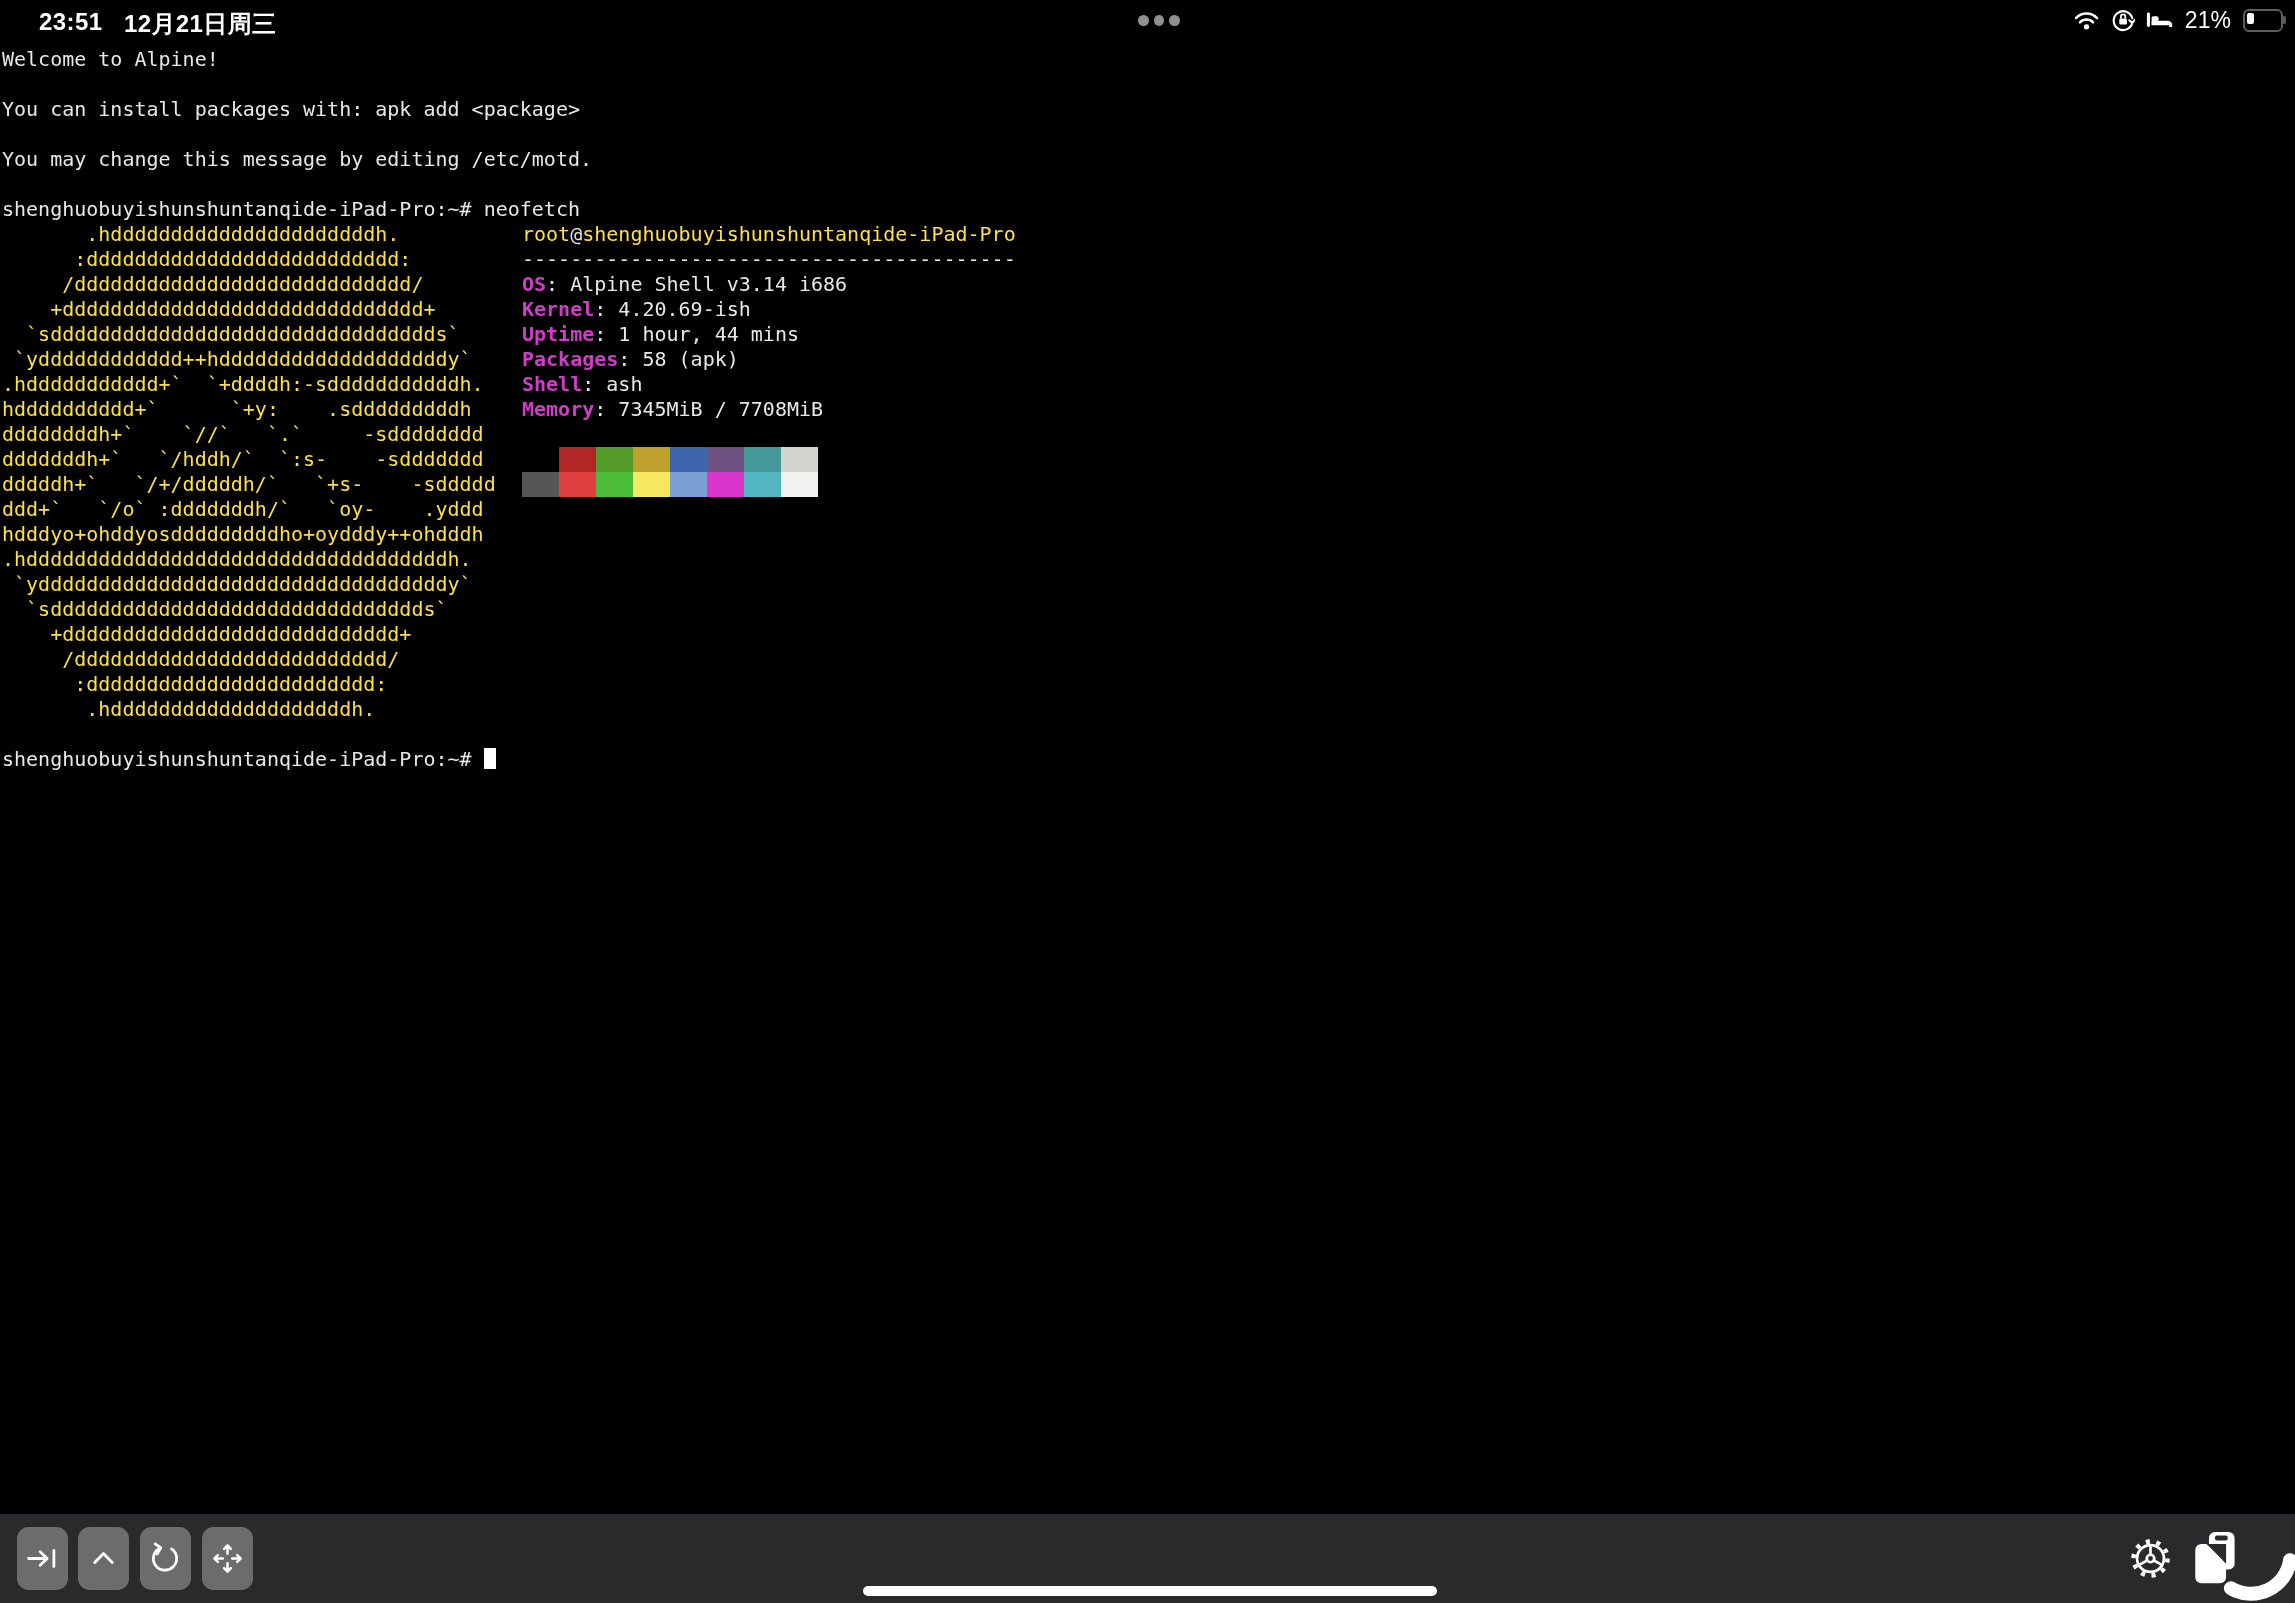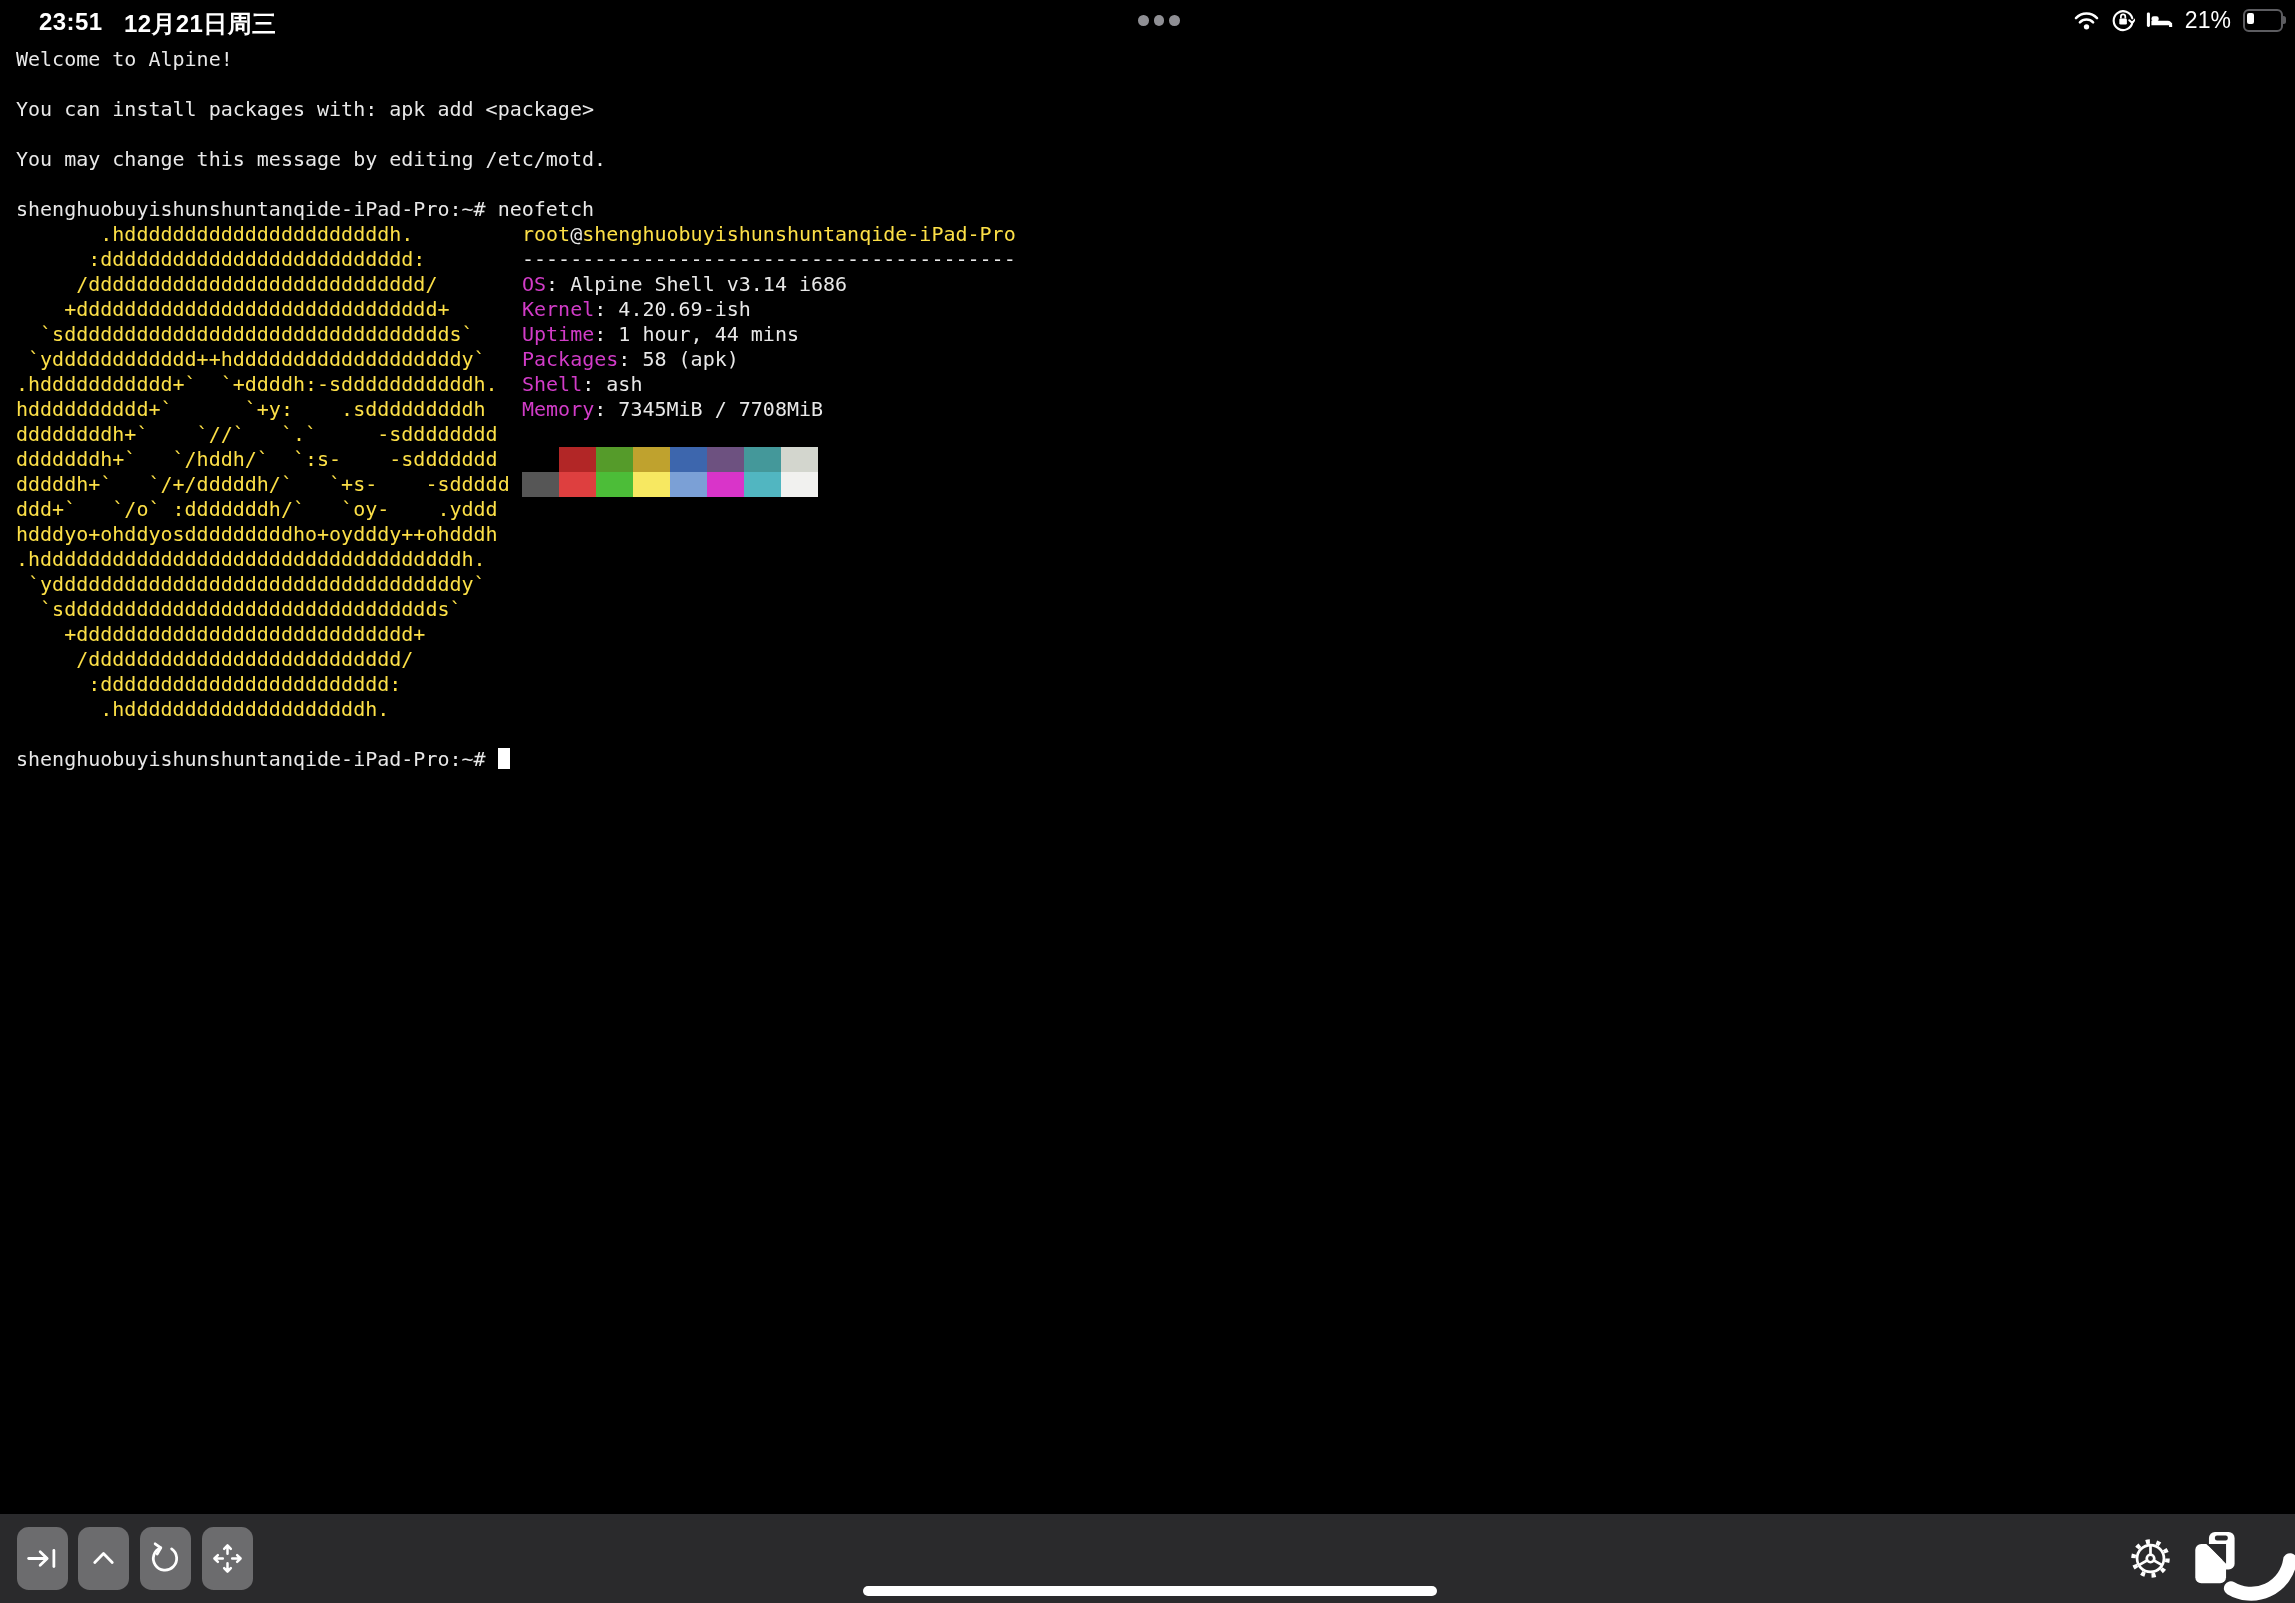--- a/index.html
+++ b/index.html
@@ -16,29 +16,29 @@
   .sb-right .pct{font-size:23px;color:#fff;}
   .batt{position:relative;width:36px;height:19px;border:2.1px solid #5c5c60;border-radius:5.8px;}
   .batt-fill{position:absolute;left:2.5px;top:2.5px;width:6.6px;height:10.7px;background:#fff;border-radius:2.1px;}
   .batt-nub{position:absolute;right:-5.8px;top:5.4px;width:3.3px;height:8.3px;background:#5c5c60;border-radius:0 2.5px 2.5px 0;}
 
   
   .terminal{position:absolute;left:0;top:47px;width:2295px;
             font-family:"DejaVu Sans Mono","Liberation Mono",monospace;
             font-size:20px;line-height:25px;color:#e8e8e8;}
   .terminal pre{margin:0;font:inherit;white-space:pre;}
-  .pad{padding-left:16px;}
+  .pad{padding-left:2px;}
   .term-line{white-space:pre;height:25px;}
   .prompt-line{margin-top:25px;}
   .neofetch-row{position:relative;margin-top:0;}
   .art{color:#fde047;font-weight:bold;}
   .info{position:absolute;left:522px;top:0;}
   .info .line{white-space:pre;height:25px;}
   .blue{color:#fde047;font-weight:normal;}
-  .mag{color:#d23cc8;font-weight:normal;}
+  .mag{color:#d23cc8;font-weight:bold;}
   .spacer{height:25px;}
   .pal-row{display:flex;height:25px;}
   .swatch{width:37px;height:25px;}
   .cursor{display:inline-block;width:12.4px;height:21.5px;background:#fff;vertical-align:-3.3px;}
 
   
   .bottom-bar{position:absolute;left:0;bottom:0;width:100%;height:89px;background:#2a2a2c;}
   .key-row{position:absolute;left:16.5px;top:13.2px;display:flex;gap:10.7px;}
   .key-btn{width:51px;height:63px;background:#6c6c6e;border-radius:11.6px;
            display:flex;align-items:center;justify-content:center;}

